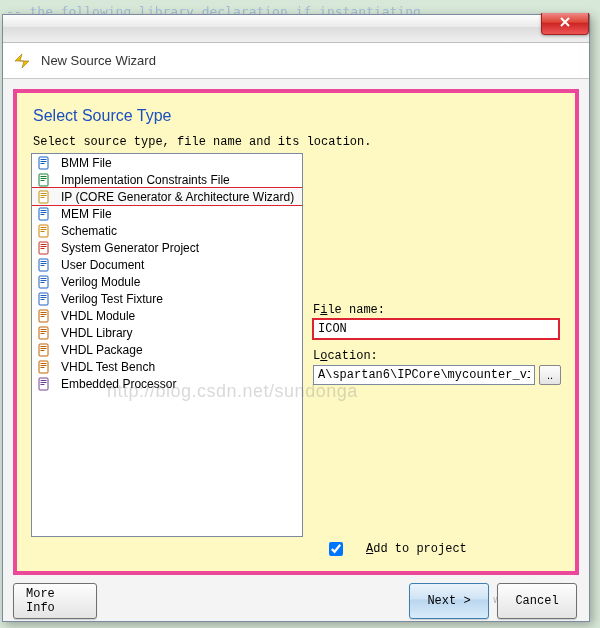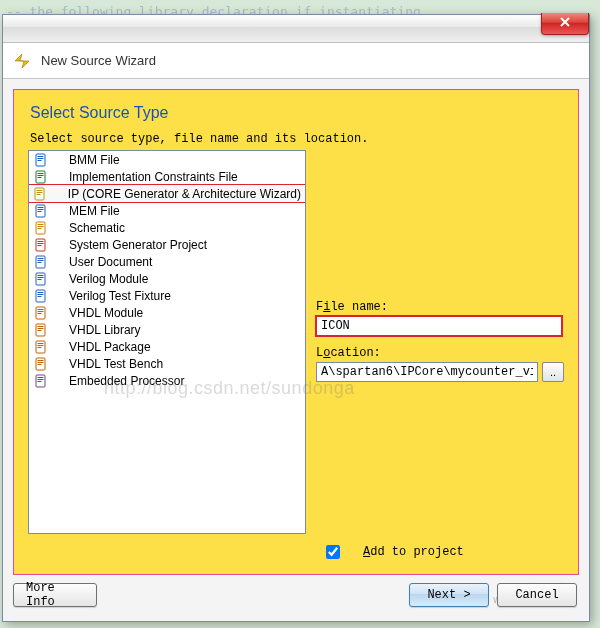--- a/index.html
+++ b/index.html
@@ -73,22 +73,22 @@
   .header .wiz-icon {
     width: 18px; height: 18px;
     display: flex; align-items: center; justify-content: center;
   }
   .header-title { font-size: 13px; color: #333; }
 
   
   .panel {
     position: absolute;
     left: 10px; right: 10px; top: 74px; bottom: 46px;
-    background: #fde047;
-    border: 1px solid #ec4899;
+    background: #fef9c3;
+    border: 4px solid #ec4899;
   }
 
   .section-title {
     color: #1a4fc1;
     font-size: 16px;
     padding: 14px 16px 8px 16px;
     font-weight: 400;
   }
 
   .instruction {
@@ -109,21 +109,21 @@
     height: 384px;
     border: 1px solid #7a8aa0;
     background: #fff;
     overflow: hidden;
   }
   .list-item {
     display: flex;
     align-items: center;
     height: 17px;
     padding: 0 4px;
-    gap: 20px;
+    gap: 9px;
     font-size: 12px;
     white-space: nowrap;
   }
   .list-item.selected {
     outline: 1px solid #d23;
     background: #f8f8f8;
   }
   .li-icon {
     width: 16px; height: 16px;
     display: flex; align-items: center; justify-content: center;
@@ -194,21 +194,21 @@
   .add-row label span { text-decoration: underline; }
 
   
   .btn-row {
     position: absolute;
     left: 10px; right: 10px; bottom: 10px;
     height: 30px;
   }
   .btn {
     position: absolute;
-    height: 24px;
+    height: 36px;
     border: 1px solid #707070;
     border-radius: 3px;
     background: linear-gradient(#fdfdfd,#e4e4e4);
     font-family: "Courier New", monospace;
     font-size: 12px;
     display: flex; align-items: center; justify-content: center;
     padding: 0 12px;
     box-shadow: 0 1px 1px rgba(0,0,0,0.15);
   }
   .btn-moreinfo { left: 0; top: 2px; width: 84px; }

